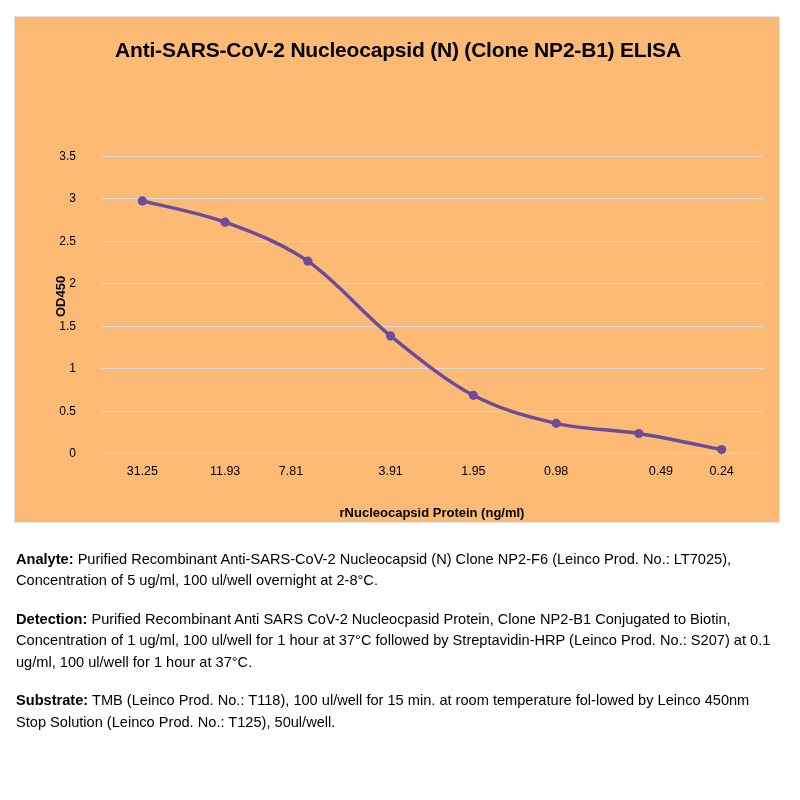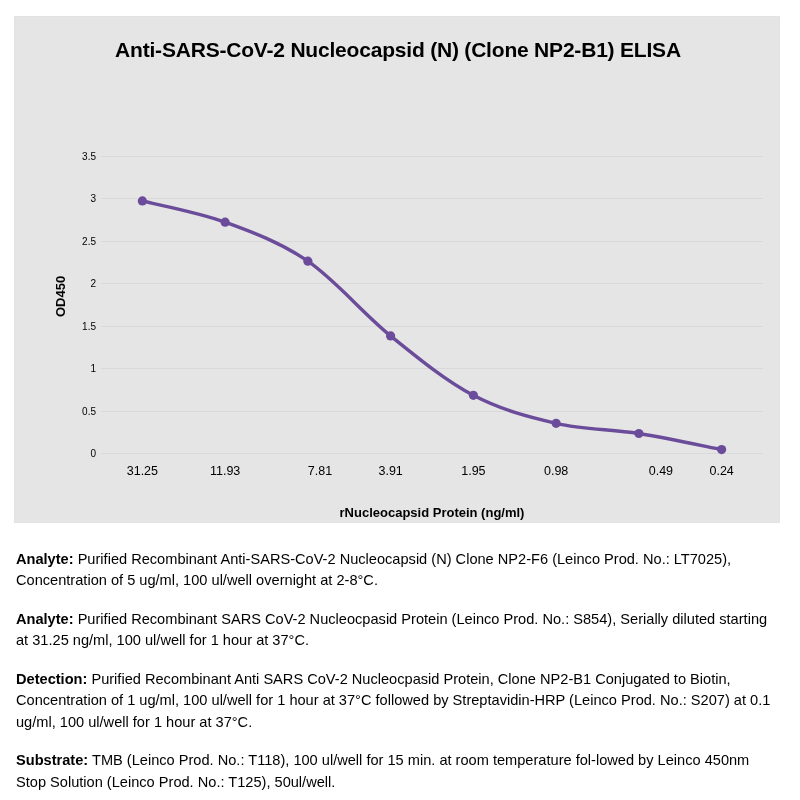--- a/index.html
+++ b/index.html
@@ -24,21 +24,21 @@
 
   
   .chart-panel {
     position: absolute;
     left: 14px;
     top: 16px;
     width: 766px;
     height: 507px;
     border: 1px solid #e2e2e2;
     box-sizing: border-box;
-    background: #e5e5e5;
+    background: #fdba74;
   }
 
   .chart-title {
     position: absolute;
     left: 18px;
     top: 18px;
     width: 730px;
     text-align: center;
     font-size: 21px;
     font-weight: bold;
@@ -60,23 +60,23 @@
     position: absolute;
     left: 0;
     width: 100%;
     height: 1px;
     background: #d9d9d9;
   }
 
   .ytick {
     position: absolute;
     right: 100%;
-    margin-right: 5px;
+    margin-right: 25px;
     transform: translateY(-50%);
-    font-size: 10px;
+    font-size: 12px;
     white-space: nowrap;
     color: #000;
   }
 
   .ylabel {
     position: absolute;
     left: 38px;
     top: 300px;
     transform: rotate(-90deg);
     transform-origin: left top;
@@ -157,21 +157,21 @@
           <div class="ytick" style="top: 212.143px;">1</div>
           <div class="ytick" style="top: 169.714px;">1.5</div>
           <div class="ytick" style="top: 127.286px;">2</div>
           <div class="ytick" style="top: 84.8571px;">2.5</div>
           <div class="ytick" style="top: 42.4286px;">3</div>
           <div class="ytick" style="top: 0px;">3.5</div>
         </div>
       <div id="xticks">
           <div class="xtick" style="left: 41.375px;">31.25</div>
           <div class="xtick" style="left: 124.125px;">11.93</div>
-          <div class="xtick" style="left: 219px;">7.81</div>
+          <div class="xtick" style="left: 190px;">7.81</div>
           <div class="xtick" style="left: 289.625px;">3.91</div>
           <div class="xtick" style="left: 372.375px;">1.95</div>
           <div class="xtick" style="left: 455.125px;">0.98</div>
           <div class="xtick" style="left: 537.875px; padding-left: 44px;">0.49</div>
           <div class="xtick" style="left: 620.625px;">0.24</div>
         </div>
       <svg class="series-svg" id="series-svg" viewBox="0 0 662 297" preserveAspectRatio="none">
           <path d="M 41.375 44.974285714285685 C 55.166666666666664 48.50999999999997, 96.54166666666667 56.14714285714283, 124.125 66.18857142857141 C 151.70833333333334 76.22999999999999, 179.29166666666666 86.27142857142857, 206.875 105.22285714285715 C 234.45833333333334 124.17428571428573, 262.0416666666667 157.55142857142857, 289.625 179.89714285714285 C 317.2083333333333 202.24285714285713, 344.7916666666667 224.73, 372.375 239.29714285714286 C 399.9583333333333 253.86428571428573, 427.5416666666667 260.9357142857143, 455.125 267.3 C 482.7083333333333 273.6642857142857, 510.2916666666667 273.0985714285714, 537.875 277.48285714285714 C 565.4583333333334 281.8671428571429, 606.8333333333334 290.9185714285714, 620.625 293.60571428571427" fill="none" stroke="#6b4c9a" stroke-width="3.4" stroke-linecap="round" stroke-linejoin="round"></path>
           <circle cx="41.375" cy="44.974285714285685" r="4.6" fill="#6b4c9a"></circle>
           <circle cx="124.125" cy="66.18857142857141" r="4.6" fill="#6b4c9a"></circle>
@@ -182,18 +182,17 @@
           <circle cx="537.875" cy="277.48285714285714" r="4.6" fill="#6b4c9a"></circle>
           <circle cx="620.625" cy="293.60571428571427" r="4.6" fill="#6b4c9a"></circle>
         </svg>
       <div class="xlabel">rNucleocapsid Protein (ng/ml)</div>
     </div>
 
   </div>
 
   <div class="captions" id="captions">
       <p class="cap-block"><span class="cap-term">Analyte:</span><span> Purified Recombinant Anti-SARS-CoV-2 Nucleocapsid (N) Clone NP2-F6 (Leinco Prod. No.: LT7025), Concentration of 5 ug/ml, 100 ul/well overnight at 2-8°C.</span></p>
-      <p class="cap-block"><span class="cap-term">Analyte:</span><span> Purified Recombinant SARS CoV-2 Nucleocpasid Protein (Leinco Prod. No.: S854), Serially diluted starting at 31.25 ng/ml, 100 ul/well for 1 hour at 37°C.</span></p>
       <p class="cap-block"><span class="cap-term">Detection:</span><span> Purified Recombinant Anti SARS CoV-2 Nucleocpasid Protein, Clone NP2-B1 Conjugated to Biotin, Concentration of 1 ug/ml, 100 ul/well for 1 hour at 37°C followed by Streptavidin-HRP (Leinco Prod. No.: S207) at 0.1 ug/ml, 100 ul/well for 1 hour at 37°C.</span></p>
       <p class="cap-block"><span class="cap-term">Substrate:</span><span> TMB (Leinco Prod. No.: T118), 100 ul/well for 15 min. at room temperature fol-lowed by Leinco 450nm Stop Solution (Leinco Prod. No.: T125), 50ul/well.</span></p>
     </div>
 
 </div>
 
 </body></html>

